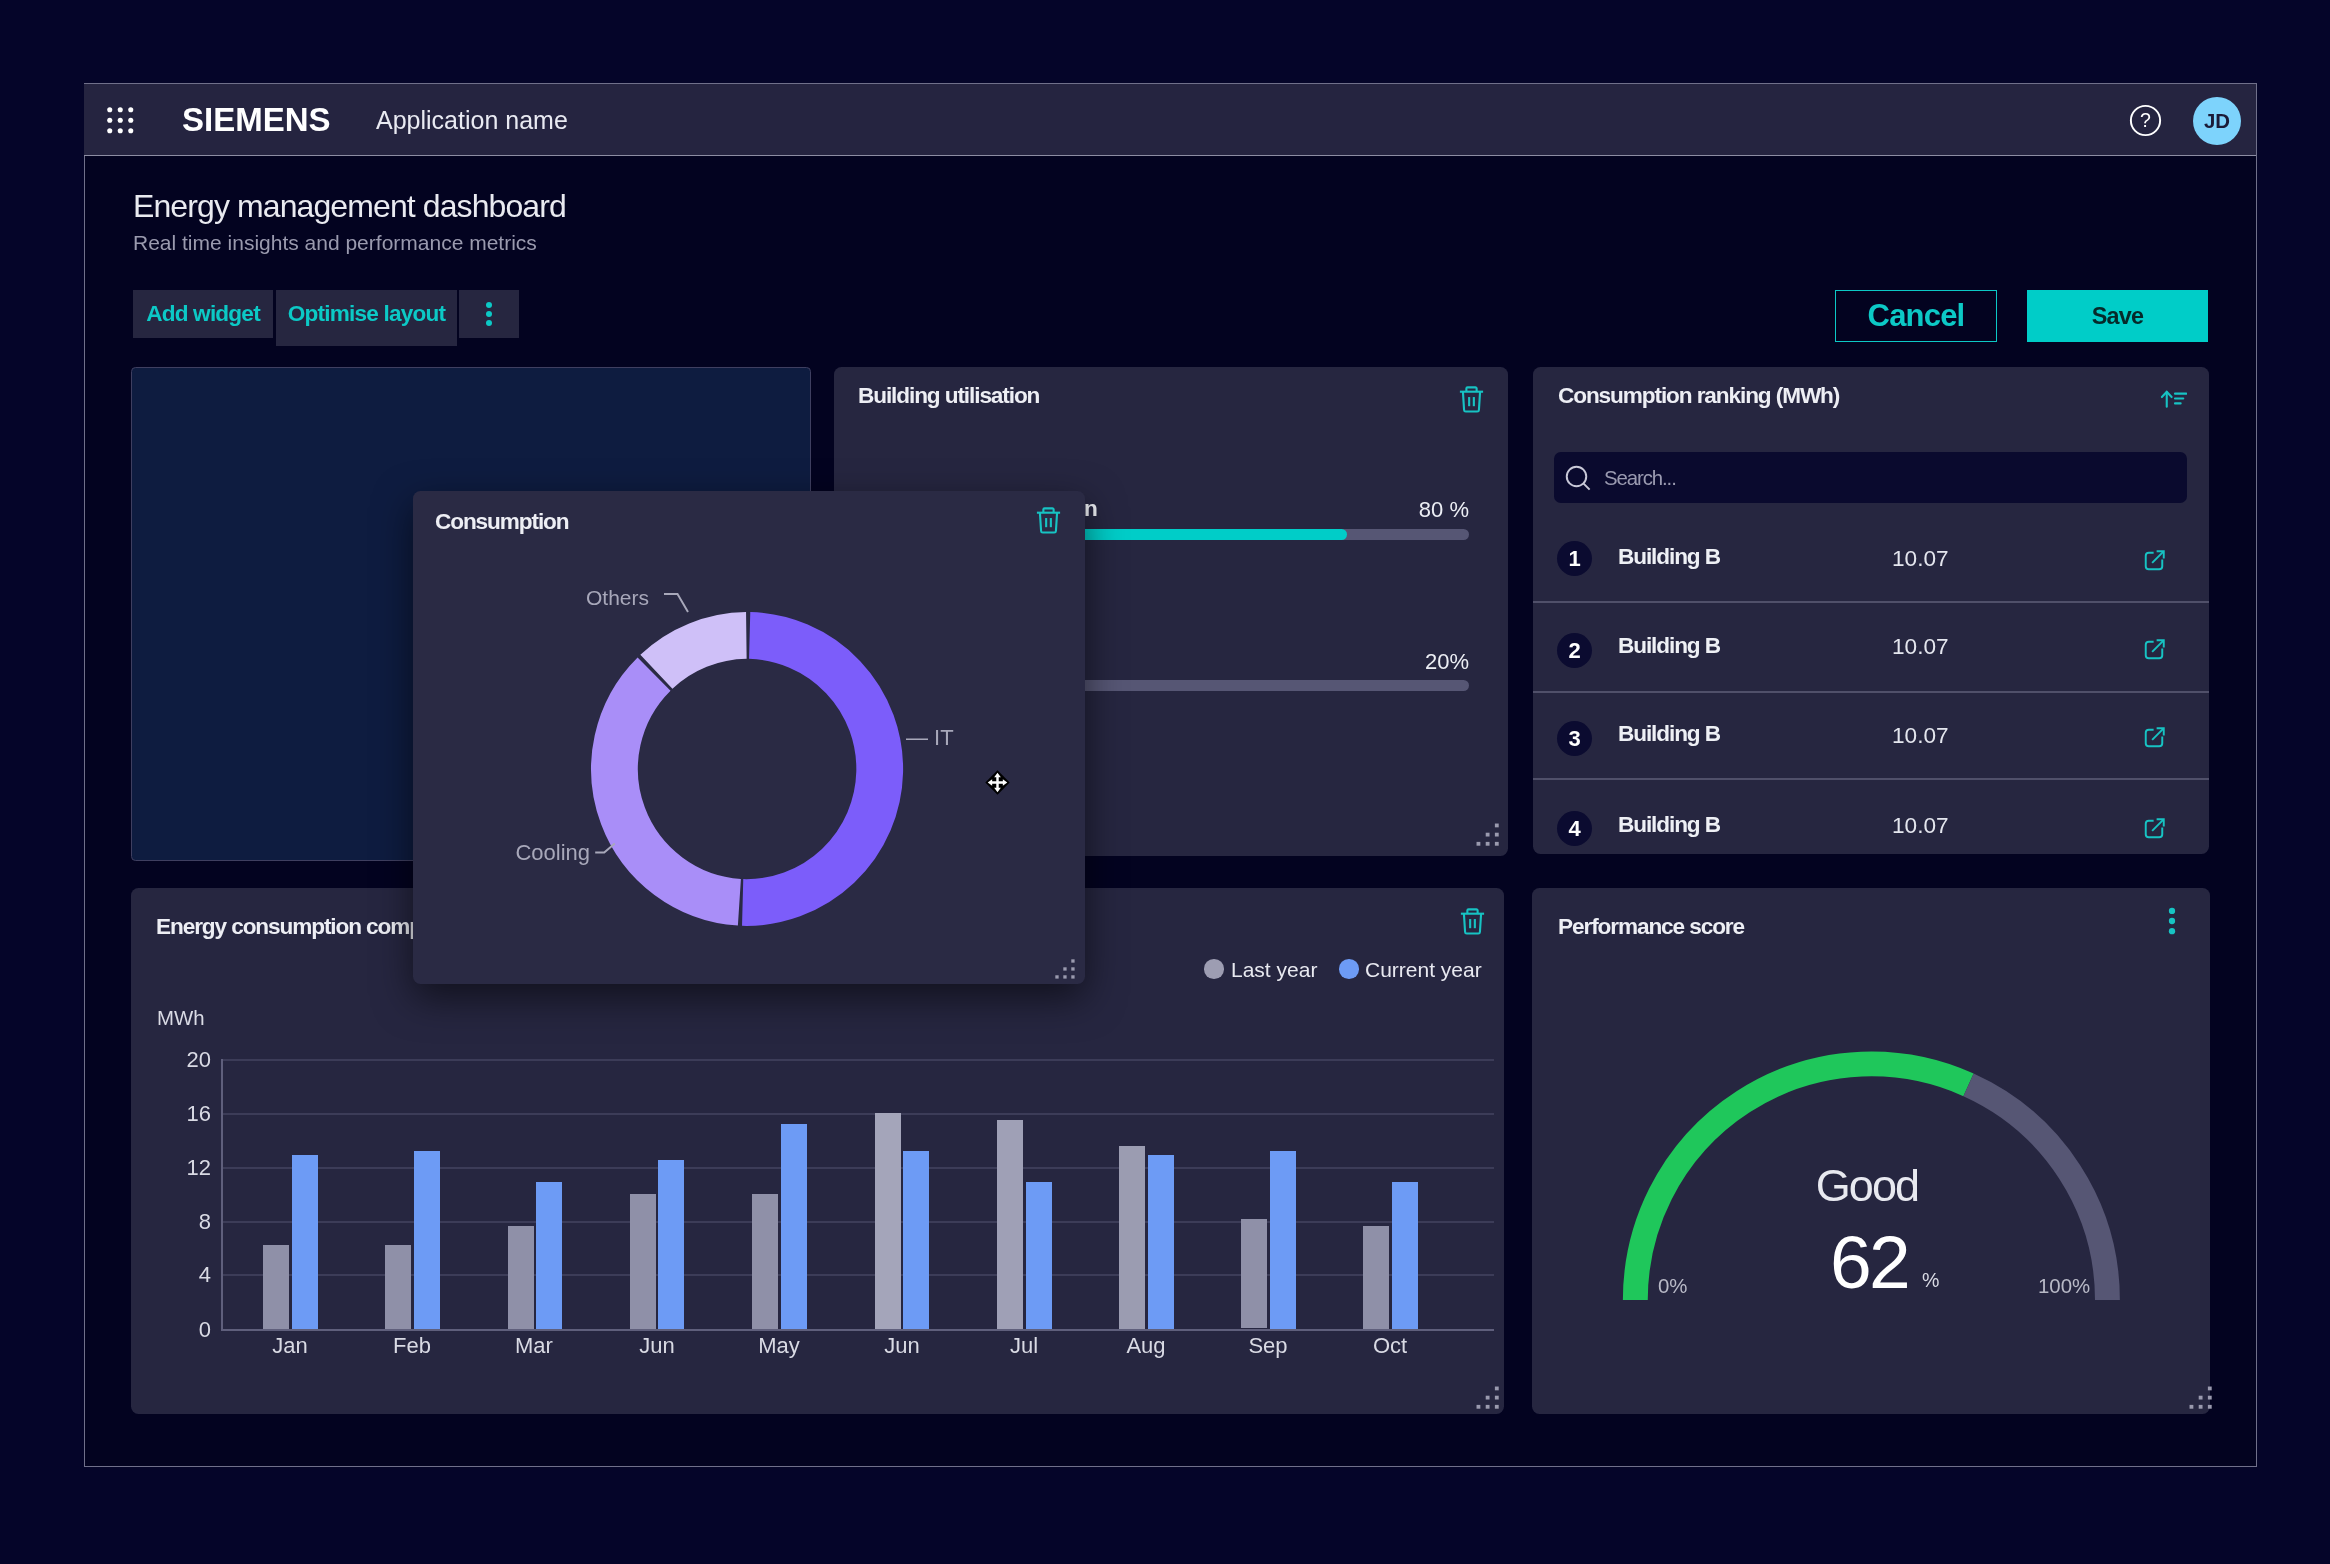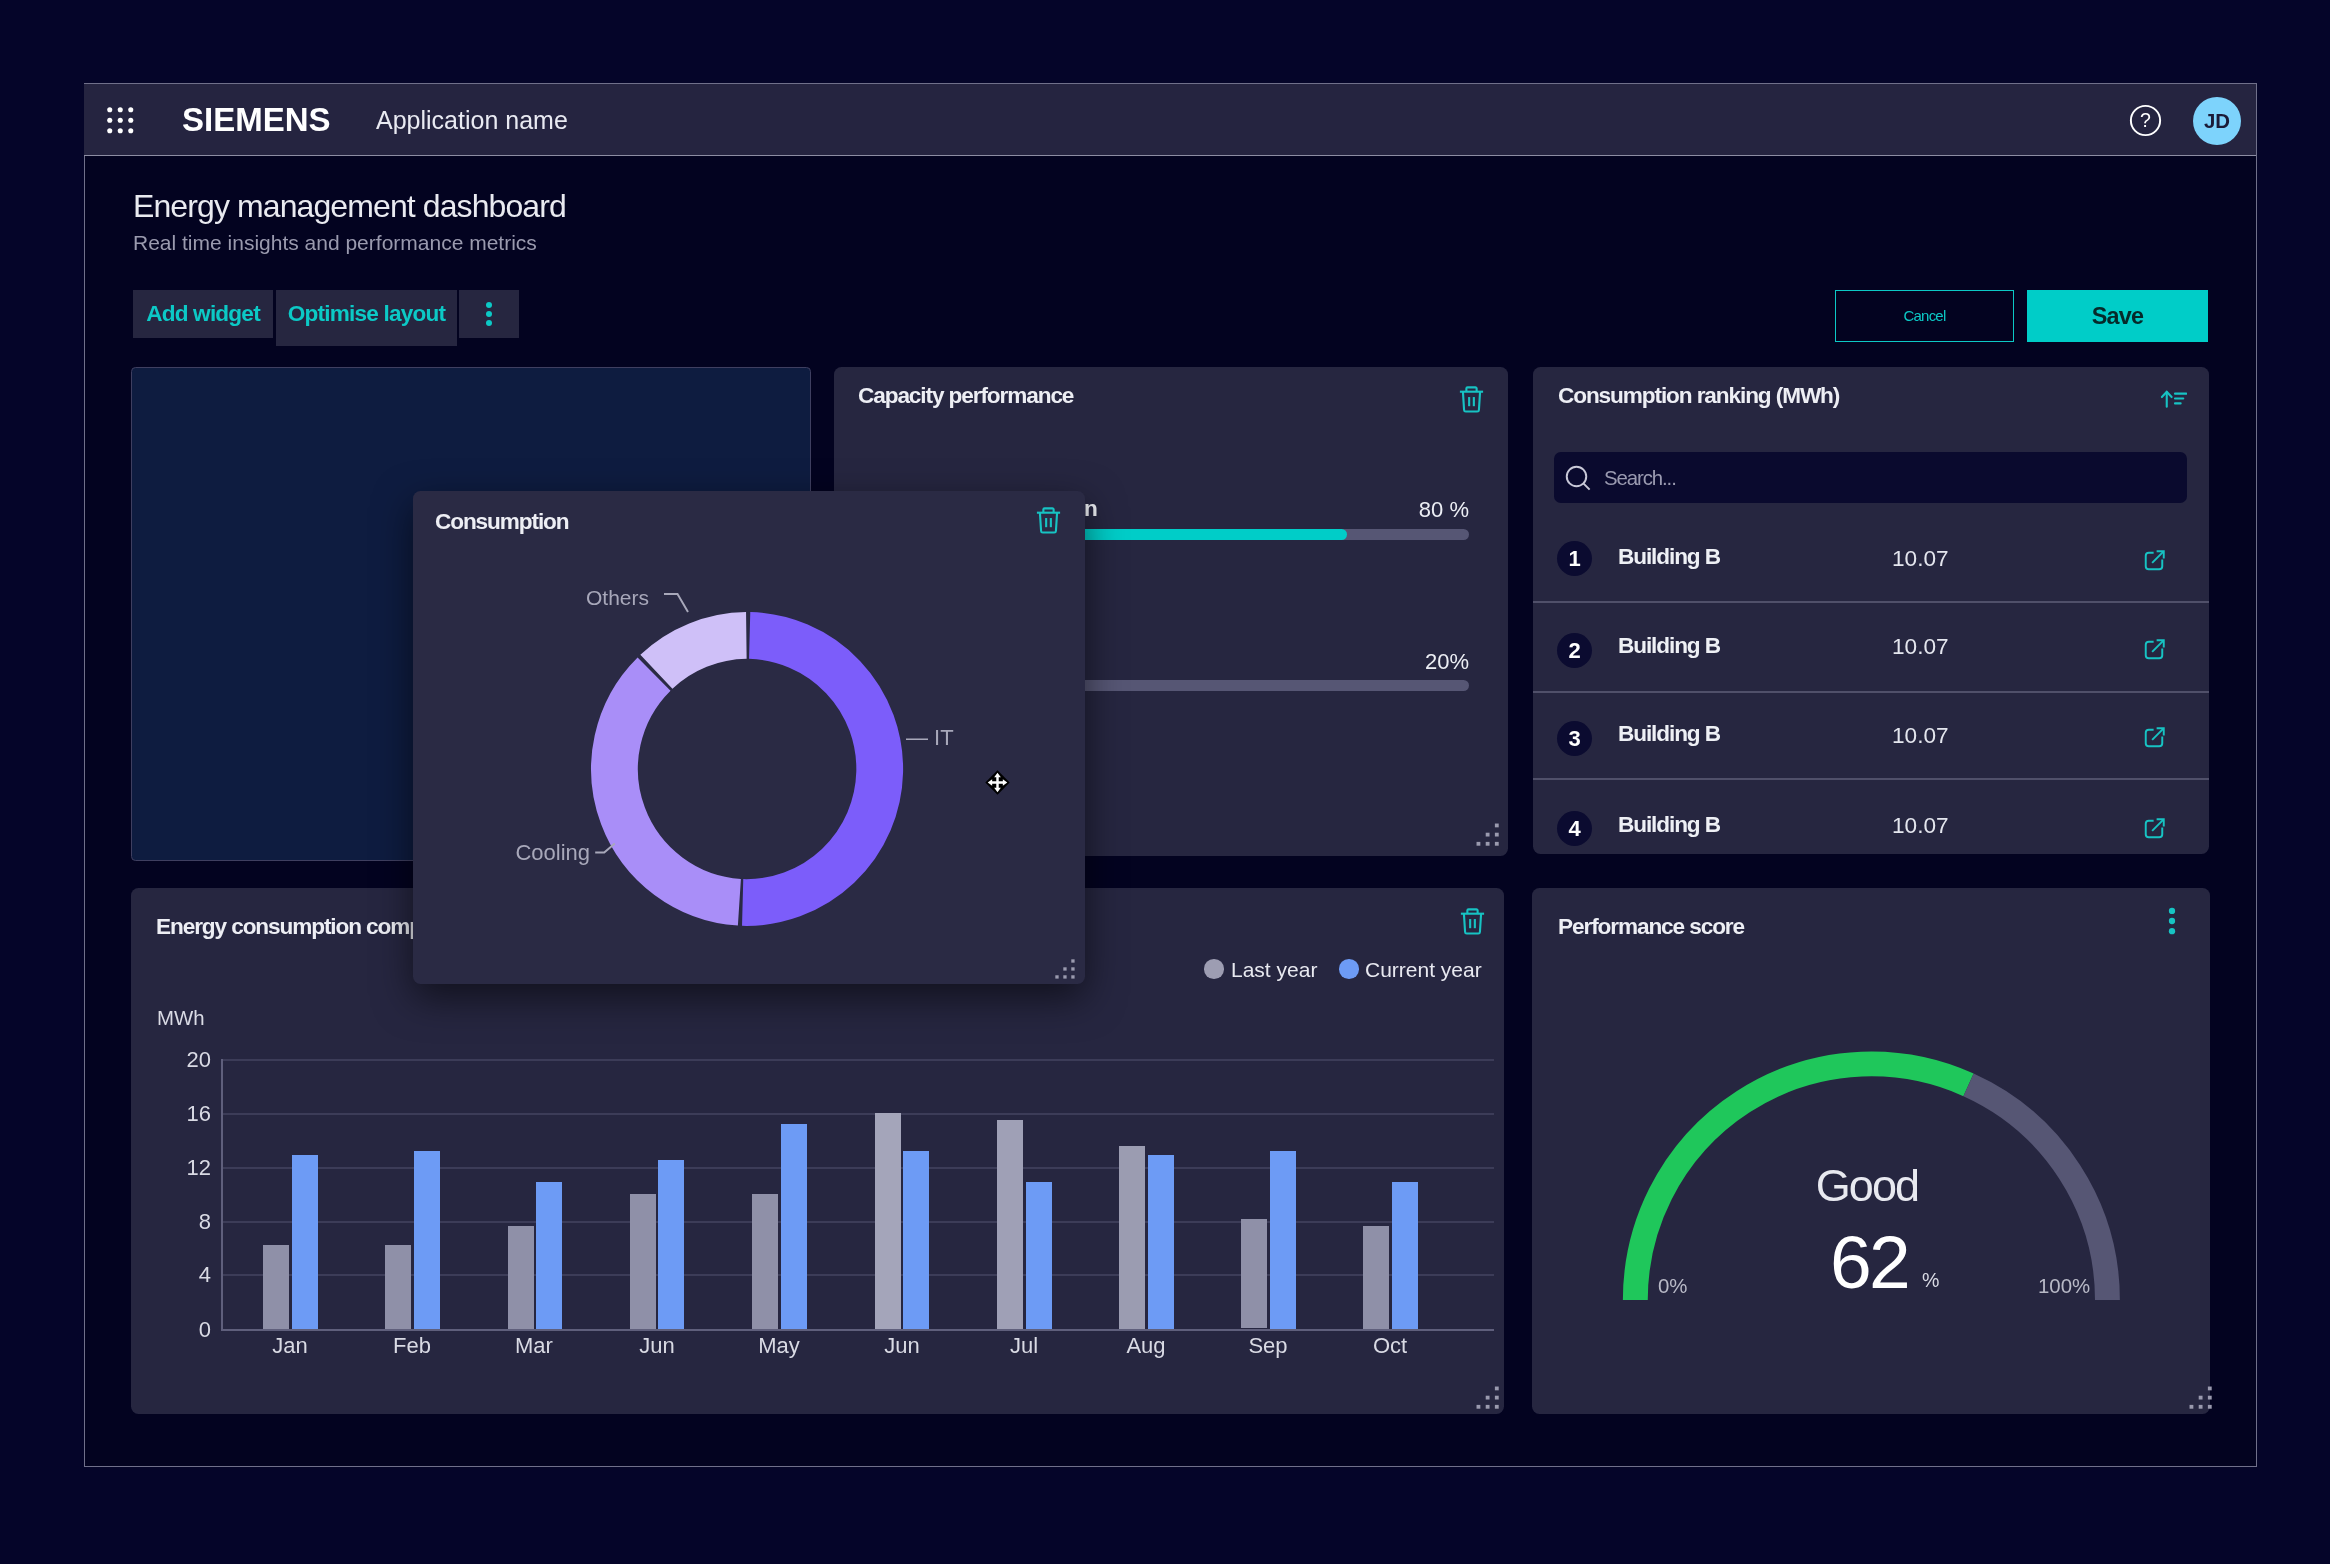--- a/index.html
+++ b/index.html
@@ -44,27 +44,27 @@
 <div class="abs" style="left:276px; top:290px; width:181px; height:56px; background:#262640; color:#0cc9c6; font-size:22.6px; letter-spacing:-0.8px; font-weight:bold; text-align:center; line-height:48px;">Optimise layout</div>
 <div class="abs" style="left:459px; top:290px; width:60px; height:48px; background:#262640;">
   <svg width="60" height="48" viewBox="0 0 79 64">
       <g fill="#0cc9c6">
         <circle cx="39.5" cy="20" r="4"></circle>
         <circle cx="39.5" cy="32" r="4"></circle>
         <circle cx="39.5" cy="44" r="4"></circle>
       </g>
     </svg>
 </div>
-<div class="abs" style="left:1835px; top:290px; width:179px; height:52px; border:1.5px solid #0cc9c6; color:#0cc9c6; font-size:15px; letter-spacing:-0.8px; font-weight:normal; text-align:center; line-height:49px;">Cancel</div>
+<div class="abs" style="left:1835px; top:290px; width:162px; height:52px; border:1.5px solid #0cc9c6; color:#0cc9c6; font-size:31px; letter-spacing:-0.8px; font-weight:bold; text-align:center; line-height:49px;">Cancel</div>
 <div class="abs" style="left:2027px; top:290px; width:181px; height:52px; background:#00cdc8; color:#062a2a; font-size:23.4px; letter-spacing:-0.8px; font-weight:bold; text-align:center; line-height:52px;">Save</div>
 
 <div class="abs" style="left:131px; top:367px; width:680px; height:494px; background:#0e1c40; border:1.5px solid #3f3f60; border-radius:4.5px;"></div>
 
 <div class="abs widget" style="left:834px; top:367px; width:674px; height:489px;"></div>
-<div class="abs wtitle" style="left:858px; top:385px;">Capacity performance</div>
+<div class="abs wtitle" style="left:858px; top:385px;">Building utilisation</div>
 <svg class="abs" style="left:1458px; top:385px;" width="27" height="29" viewBox="0 0 24 26">
   <g fill="none" stroke="#17c3c3" stroke-width="1.9">
     <path d="M1.6 6 H22.4"></path>
       <path d="M7.4 6 V3.2 a1.1 1.1 0 0 1 1.1-1.1 h7 a1.1 1.1 0 0 1 1.1 1.1 V6"></path>
     <path d="M4.3 6 l1.05 16.4 a1.5 1.5 0 0 0 1.5 1.4 h10.3 a1.5 1.5 0 0 0 1.5-1.4 L19.7 6"></path>
     <path d="M9.9 10.8 v8.2"></path>
       <path d="M14.1 10.8 v8.2"></path>
   </g>
 </svg>
 

